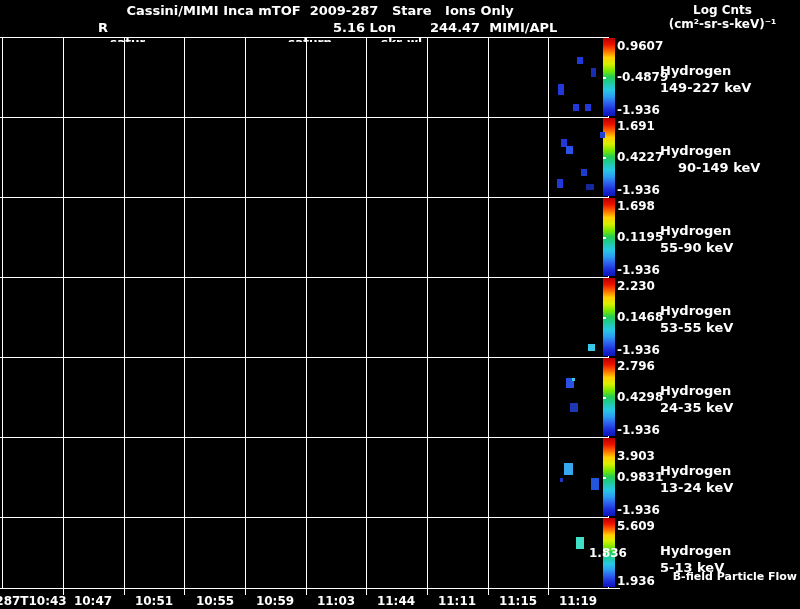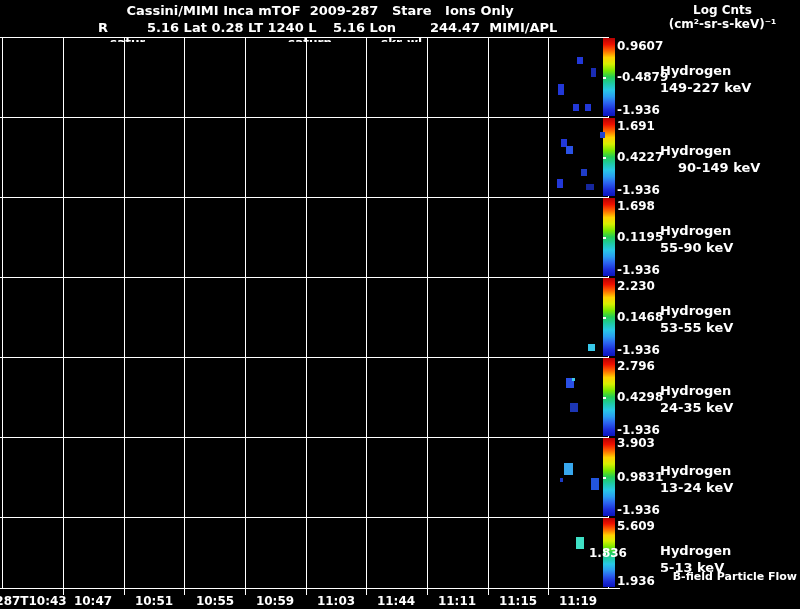--- a/index.html
+++ b/index.html
@@ -22,21 +22,20 @@
   .bfield{position:absolute;right:3px;top:570px;color:#fff;
           font:bold 11px "DejaVu Sans",sans-serif;white-space:pre;z-index:5;}
 </style>
 </head>
 <body>
 
 <div id="root">
   <div class="hdr" style="left:0;top:3px;width:640px;text-align:center;">Cassini/MIMI Inca mTOF  2009-287   Stare   Ions Only</div>
 
   <div class="hdr" style="left:98px;top:20px;">R</div>
-  <div class="hdr" style="left:147px;top:20px;">5.16 Lat 0.28 LT 1240 L</div>
   <div class="hdr" style="left:333px;top:20px;">5.16 Lon</div>
   <div class="hdr" style="left:430px;top:20px;">244.47  MIMI/APL</div>
 
   <div class="hdr" style="left:645px;top:3px;width:155px;text-align:center;font-size:12px;">Log Cnts</div>
   <div class="hdr" style="left:645px;top:17px;width:155px;text-align:center;font-size:12px;">(cm²-sr-s-keV)⁻¹</div>
 
   <div id="plot">
       <div class="ann" style="left: 110px; top: 32px;"><span>satur</span></div>
       <div class="ann" style="left: 288px; top: 32px;"><span>saturn</span></div>
       <div class="ann" style="left: 381px; top: 32px;"><span>skr-wl</span></div>
@@ -113,21 +112,21 @@
       <div class="lbl" style="left: 617px; top: 359px;">2.796</div>
       <div class="lbl" style="left: 617px; top: 390px;">0.4298</div>
       <div class="lbl" style="left: 617px; top: 423px;">-1.936</div>
       <div class="plbl" style="left: 660px; top: 383px;">Hydrogen</div>
       <div class="plbl" style="left: 660px; top: 400px;">24-35 keV</div>
       <div class="pt" style="left: 566px; top: 378px; width: 8px; height: 10px; background: rgb(42, 80, 230);"></div>
       <div class="pt" style="left: 572px; top: 378px; width: 3px; height: 3px; background: rgb(64, 204, 232);"></div>
       <div class="pt" style="left: 570px; top: 403px; width: 8px; height: 9px; background: rgb(28, 54, 180);"></div>
       <div class="cbar" style="left: 603px; top: 438px; height: 78px; background: linear-gradient(rgb(180, 0, 0), rgb(238, 17, 0), rgb(255, 106, 0), rgb(255, 210, 0), rgb(216, 240, 0), rgb(124, 232, 0), rgb(34, 204, 85), rgb(31, 201, 164), rgb(40, 200, 230), rgb(43, 159, 240), rgb(43, 98, 238), rgb(28, 47, 216), rgb(10, 20, 192));"></div>
       <div class="ctick" style="left: 603px; top: 477px;"></div>
-      <div class="lbl" style="left: 617px; top: 436px;">3.903</div>
+      <div class="lbl" style="left: 617px; top: 449px;">3.903</div>
       <div class="lbl" style="left: 617px; top: 470px;">0.9831</div>
       <div class="lbl" style="left: 617px; top: 503px;">-1.936</div>
       <div class="plbl" style="left: 660px; top: 463px;">Hydrogen</div>
       <div class="plbl" style="left: 660px; top: 480px;">13-24 keV</div>
       <div class="pt" style="left: 564px; top: 463px; width: 9px; height: 12px; background: rgb(56, 168, 238);"></div>
       <div class="pt" style="left: 560px; top: 478px; width: 3px; height: 4px; background: rgb(28, 60, 200);"></div>
       <div class="pt" style="left: 591px; top: 478px; width: 8px; height: 12px; background: rgb(34, 85, 221);"></div>
       <div class="cbar" style="left: 603px; top: 518px; height: 69px; background: linear-gradient(rgb(180, 0, 0), rgb(238, 17, 0), rgb(255, 106, 0), rgb(255, 210, 0), rgb(216, 240, 0), rgb(124, 232, 0), rgb(34, 204, 85), rgb(31, 201, 164), rgb(40, 200, 230), rgb(43, 159, 240), rgb(43, 98, 238), rgb(28, 47, 216), rgb(10, 20, 192));"></div>
       <div class="ctick" style="left: 603px; top: 552.5px;"></div>
       <div class="lbl" style="left: 617px; top: 519px;">5.609</div>

